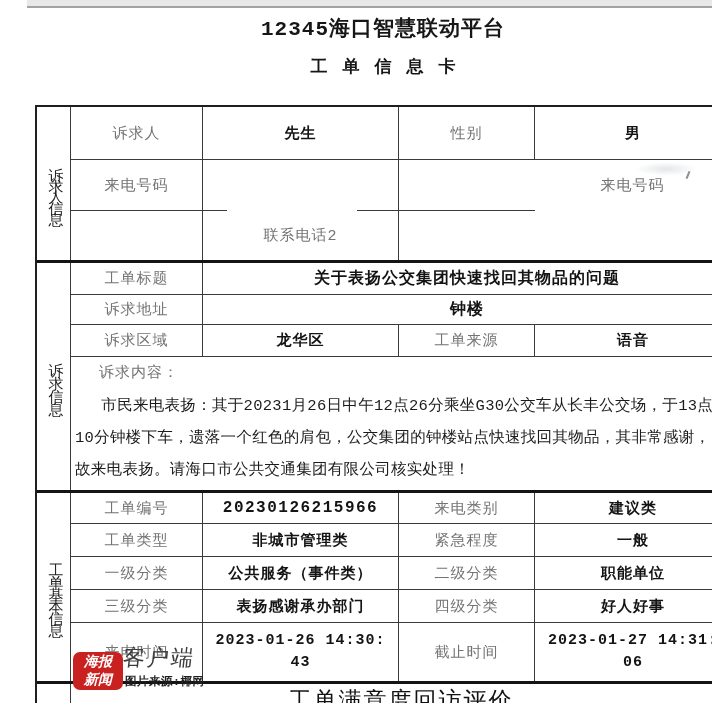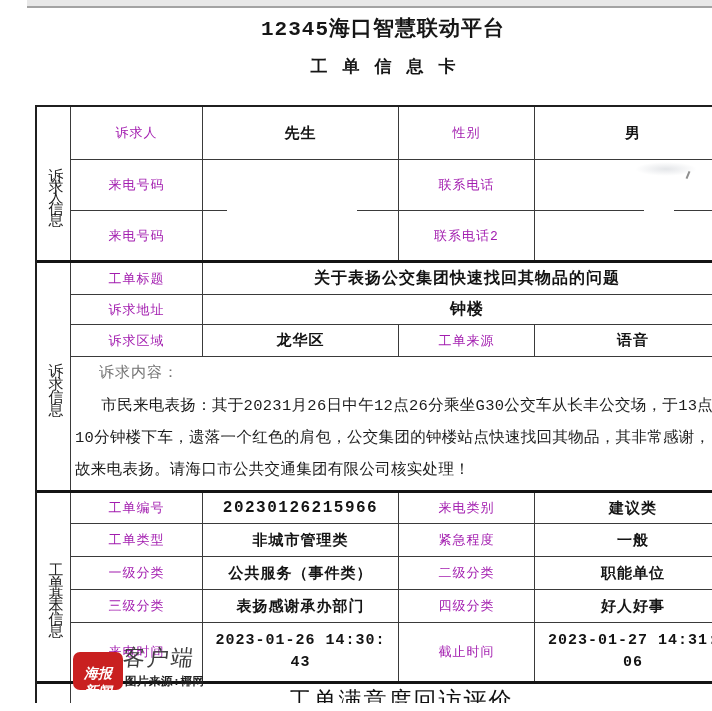--- a/index.html
+++ b/index.html
@@ -22,21 +22,21 @@
 
   .c{border-right:1px solid #3a3a3a;border-bottom:1px solid #3a3a3a;box-sizing:border-box;
      display:flex;align-items:center;justify-content:center;text-align:center;overflow:hidden;}
   .no-r{border-right:none;}
   .no-b{border-bottom:none;}
   .side{grid-column:1;grid-row:1/-1;border-bottom:none;writing-mode:vertical-rl;
         text-orientation:upright;font-size:15px;color:#222;}
   .s1 .side{letter-spacing:11px;}
   .s2 .side{letter-spacing:13px;}
   .s3 .side{letter-spacing:12px;}
-  .lab{font-size:13px;letter-spacing:1px;color:#a21caf;}
+  .lab{font-size:15px;letter-spacing:1px;color:#737373;}
   .val{font-size:15px;font-weight:bold;letter-spacing:1px;color:#141414;}
   .big{font-size:16px;text-align:center;}
   .num{font-size:16px;letter-spacing:1.5px;}
   .dt{white-space:pre-line;line-height:22px;}
   .span3{grid-column:3/6;}
 
   .content-cell{grid-column:2/6;display:block;text-align:left;padding:2px 10px 0 4px;}
   .content-label{padding-left:24px;font-size:15px;letter-spacing:1px;height:30px;line-height:30px;color:#737373;}
   .content-text{margin:1px 0 0;text-indent:1.7em;font-size:15.5px;line-height:32px;
                 letter-spacing:0.3px;color:#1b1b1b;}
@@ -49,21 +49,21 @@
           background:radial-gradient(ellipse,rgba(120,130,145,.20),rgba(120,130,145,0) 70%);}
   .tick{position:absolute;left:650px;top:64px;width:2px;height:8px;background:#6a6a6a;
         transform:rotate(22deg);opacity:.75;z-index:2;}
 
   .footer-title{border-right:none;border-bottom:none;font-size:23px;letter-spacing:2px;
         color:#111;padding-top:2px;}
   .footer-side{border-bottom:none;}
 
   .wm-logo{position:absolute;left:46px;top:652px;width:50px;height:38px;background:#c92020;
         border-radius:7px;color:#fff;font-weight:bold;font-style:italic;font-size:14px;
-        line-height:18px;text-align:center;z-index:6;box-sizing:border-box;padding-top:13px;}
+        line-height:18px;text-align:center;z-index:6;box-sizing:border-box;padding-top:1px;}
   .wm-client{position:absolute;left:96px;top:643px;font-size:22px;color:#3d3d3d;
         transform:skewX(-6deg);letter-spacing:2px;z-index:6;}
   .wm-source{position:absolute;left:98px;top:674px;font-size:11.5px;font-weight:bold;
         color:#1f1f1f;letter-spacing:0.5px;z-index:6;}
 </style>
 </head>
 <body>
 
 <div class="page">
   <div class="topbar"></div>
@@ -76,21 +76,20 @@
     <div class="sec s1">
       <div class="c side">诉求人信息</div>
 
       <div class="c lab">诉求人</div>
       <div class="c val">先生</div>
       <div class="c lab">性别</div>
       <div class="c val no-r">男</div>
 
       <div class="c lab">来电号码</div>
       <div class="c val"></div>
-      <div class="c lab">联系电话</div>
       <div class="c val no-r"></div>
 
       <div class="c lab no-b">来电号码</div>
       <div class="c val no-b"></div>
       <div class="c lab no-b">联系电话2</div>
       <div class="c val no-r no-b"></div>
 
       <div class="patch patch-a"></div>
       <div class="patch patch-b"></div>
       <div class="smudge"></div>

